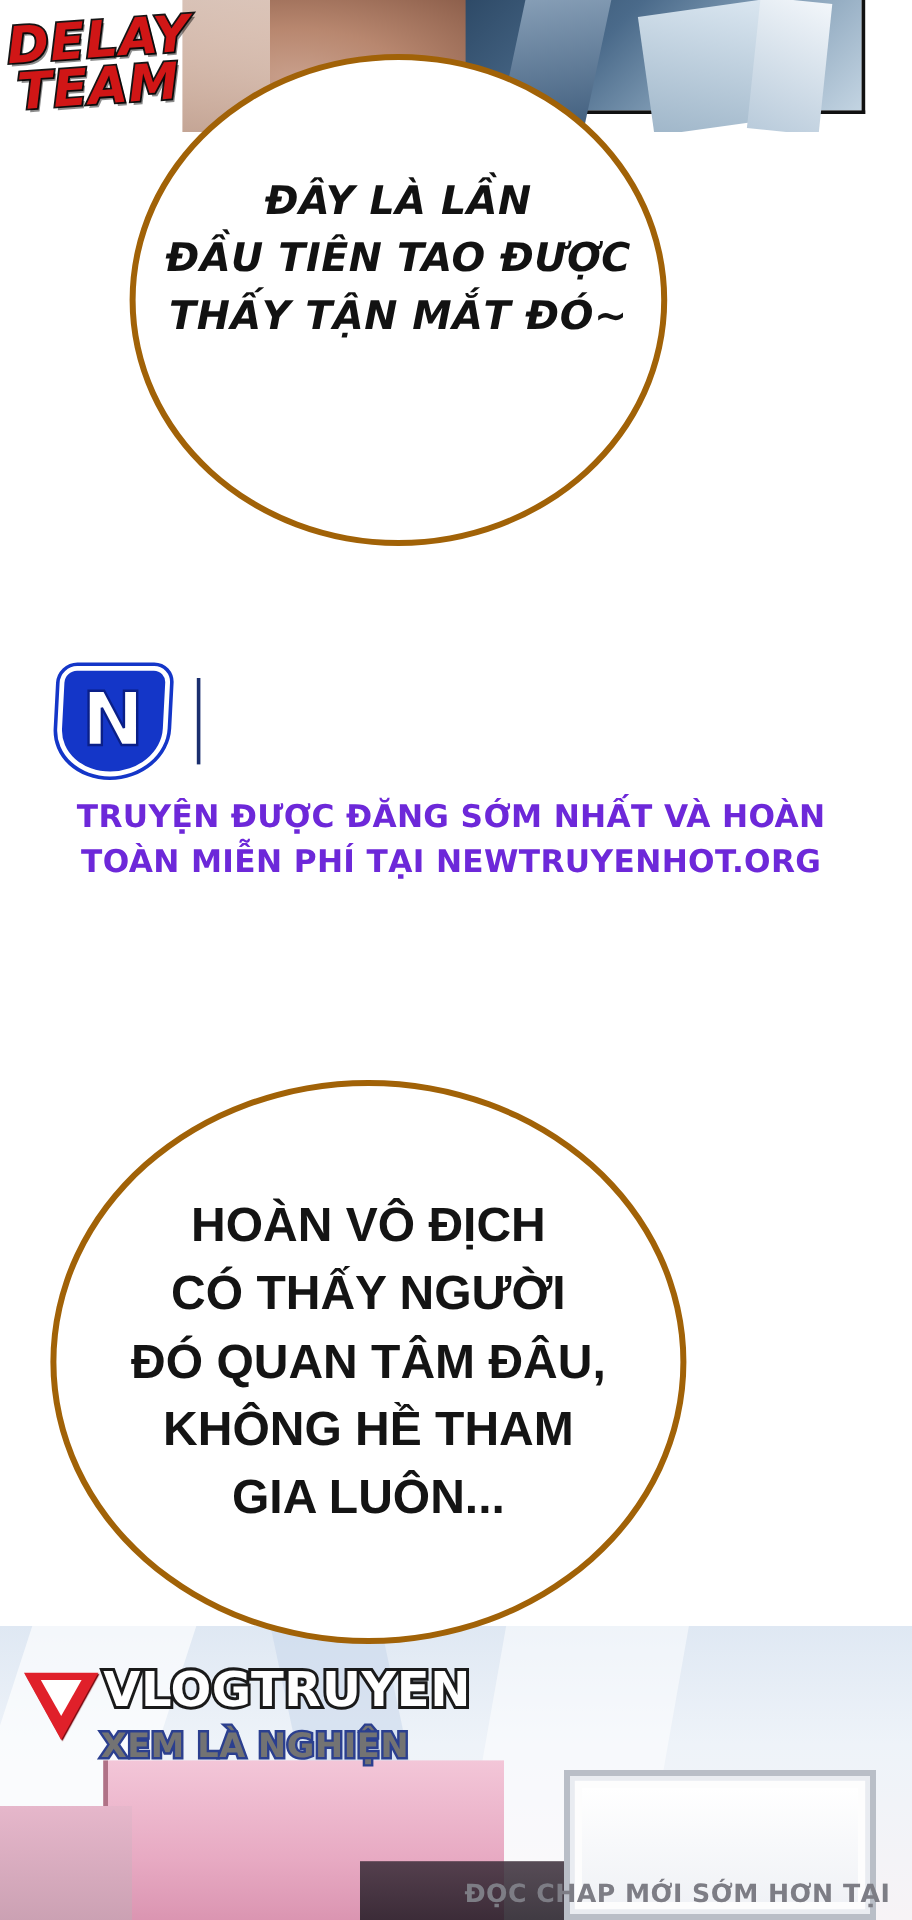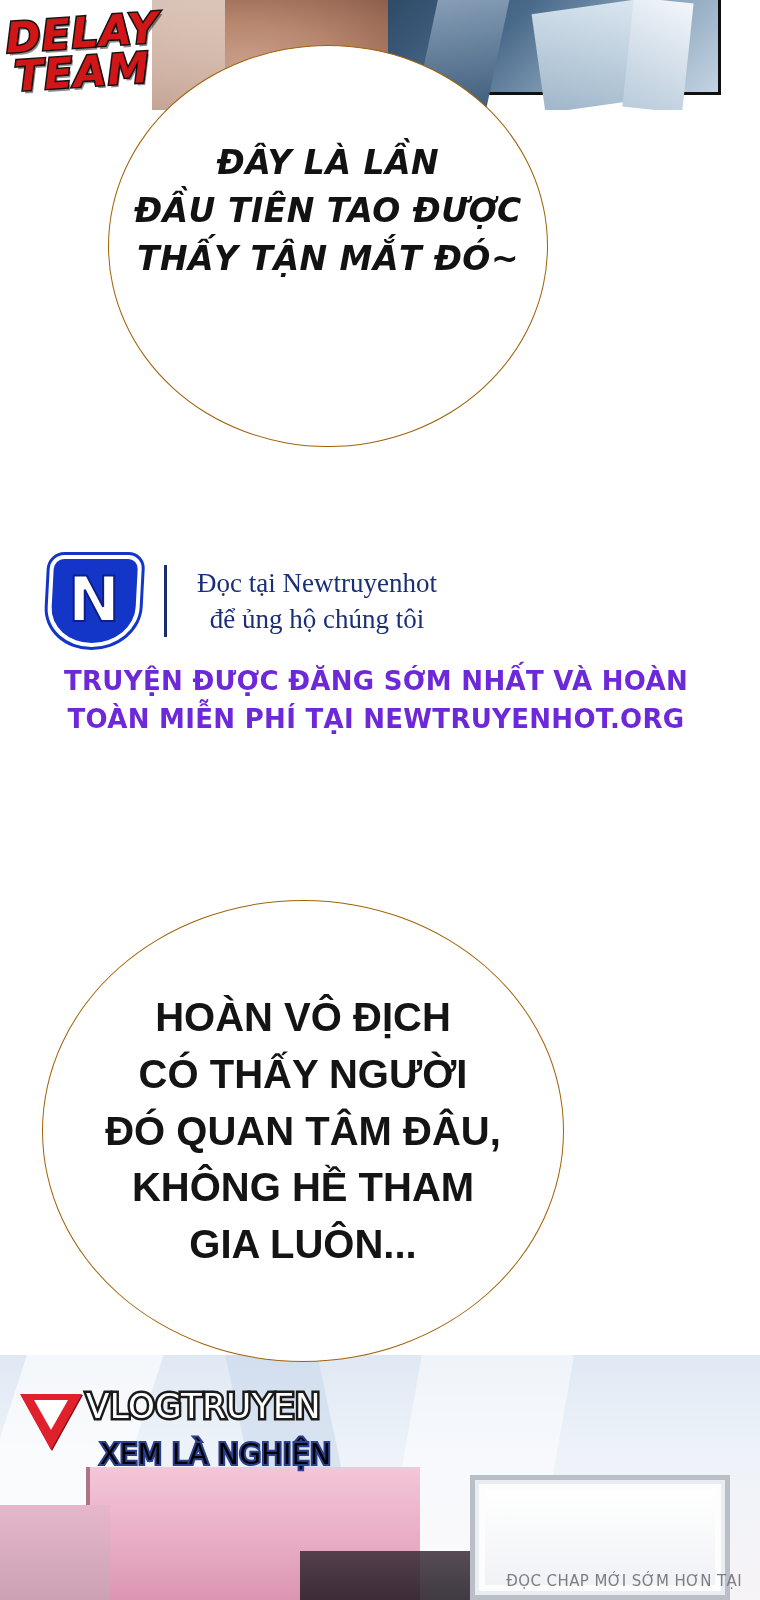--- a/index.html
+++ b/index.html
@@ -84,21 +84,21 @@
     -webkit-text-stroke: 3px #151515;
     paint-order: stroke fill;
     text-shadow: 2px 3px 0 rgba(0,0,0,.45);
   }
   .delay-logo .l1 { font-size: 42px; }
   .delay-logo .l2 { font-size: 42px; margin-left: 6px; }
 
   
   .bubble {
     position: absolute;
-    border: 1px solid #a16207;
+    border: 5px solid #a16207;
     border-radius: 50%;
     background: #fff;
     display: flex;
     align-items: center;
     justify-content: center;
     text-align: center;
     z-index: 4;
   }
   .bubble-1 {
     left: 108px; top: 45px;
@@ -268,50 +268,50 @@
     left: 14px; top: 6px;
     width: 0; height: 0;
     border-left: 17px solid transparent;
     border-right: 17px solid transparent;
     border-top: 30px solid #ffffff;
   }
   .vlog-title {
     position: absolute;
     left: 66px; top: 6px;
     font-family: "DejaVu Sans", sans-serif;
-    font-weight: normal;
-    font-size: 34px;
+    font-weight: bold;
+    font-size: 40px;
     letter-spacing: .5px;
     color: #ffffff;
     -webkit-text-stroke: 5px #1a1a1a;
     paint-order: stroke fill;
   }
   .vlog-sub {
     position: absolute;
-    left: 80px; top: 58px;
-    font-family: "DejaVu Sans", sans-serif;
-    font-weight: normal;
+    left: 64px; top: 58px;
+    font-family: "DejaVu Sans", sans-serif;
+    font-weight: bold;
     font-size: 28px;
     letter-spacing: .5px;
-    color: #000000;
+    color: #737373;
     -webkit-text-stroke: 4px #2b3f8f;
     paint-order: stroke fill;
   }
 
   
   .credit {
     position: absolute;
     right: 18px; bottom: 10px;
     text-align: right;
     z-index: 8;
   }
   .credit .line1 {
     font-family: "DejaVu Sans", sans-serif;
-    font-weight: normal;
-    font-size: 15px;
+    font-weight: bold;
+    font-size: 21px;
     color: #7d7d85;
     letter-spacing: .4px;
   }
   .credit .line2 {
     font-family: "Liberation Serif", serif;
     font-size: 26px;
     color: #4a6fd0;
     margin-top: 6px;
   }
 </style>
@@ -341,22 +341,20 @@
 THẤY TẬN MẮT ĐÓ~</div>
 </div>
 
 <div class="promo">
   <div class="promo-row">
     <div class="n-badge">
       <div class="shape"></div>
       <div class="glyph">N</div>
     </div>
     <div class="promo-divider"></div>
-    <div class="promo-text">Đọc tại Newtruyenhot
-để ủng hộ chúng tôi</div>
   </div>
   <div class="promo-banner">TRUYỆN ĐƯỢC ĐĂNG SỚM NHẤT VÀ HOÀN
 TOÀN MIỄN PHÍ TẠI NEWTRUYENHOT.ORG</div>
 </div>
 
 <div class="bubble bubble-2">
   <div class="txt">HOÀN VÔ ĐỊCH
 CÓ THẤY NGƯỜI
 ĐÓ QUAN TÂM ĐÂU,
 KHÔNG HỀ THAM

